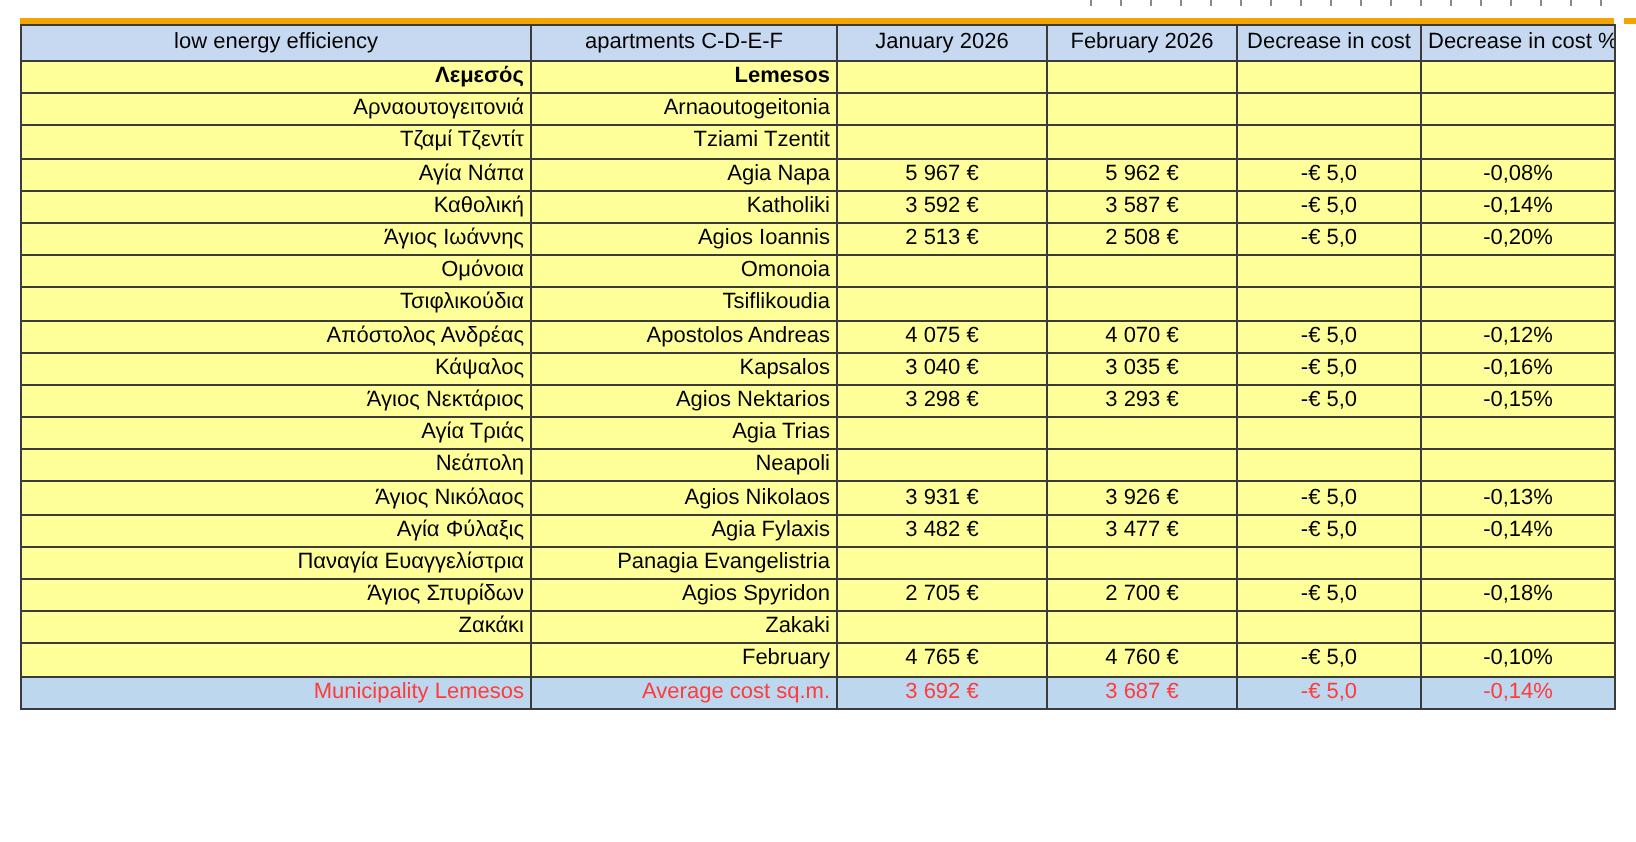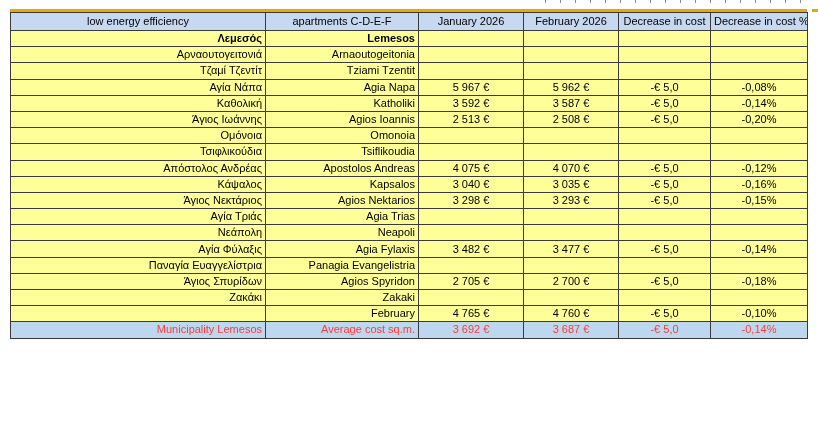--- a/index.html
+++ b/index.html
@@ -188,20 +188,28 @@
         </tr>
         <tr class="r-normal">
           <td class="name">Νεάπολη</td>
           <td class="name">Neapoli</td>
           <td class="val"></td>
           <td class="val"></td>
           <td class="val"></td>
           <td class="val"></td>
         </tr>
         <tr class="r-normal">
+          <td class="name">Άγιος Νικόλαος</td>
+          <td class="name">Agios Nikolaos</td>
+          <td class="val">3 931 €</td>
+          <td class="val">3 926 €</td>
+          <td class="val">-€ 5,0</td>
+          <td class="val">-0,13%</td>
+        </tr>
+        <tr class="r-normal">
           <td class="name">Αγία Φύλαξις</td>
           <td class="name">Agia Fylaxis</td>
           <td class="val">3 482 €</td>
           <td class="val">3 477 €</td>
           <td class="val">-€ 5,0</td>
           <td class="val">-0,14%</td>
         </tr>
         <tr class="r-normal">
           <td class="name">Παναγία Ευαγγελίστρια</td>
           <td class="name">Panagia Evangelistria</td>

